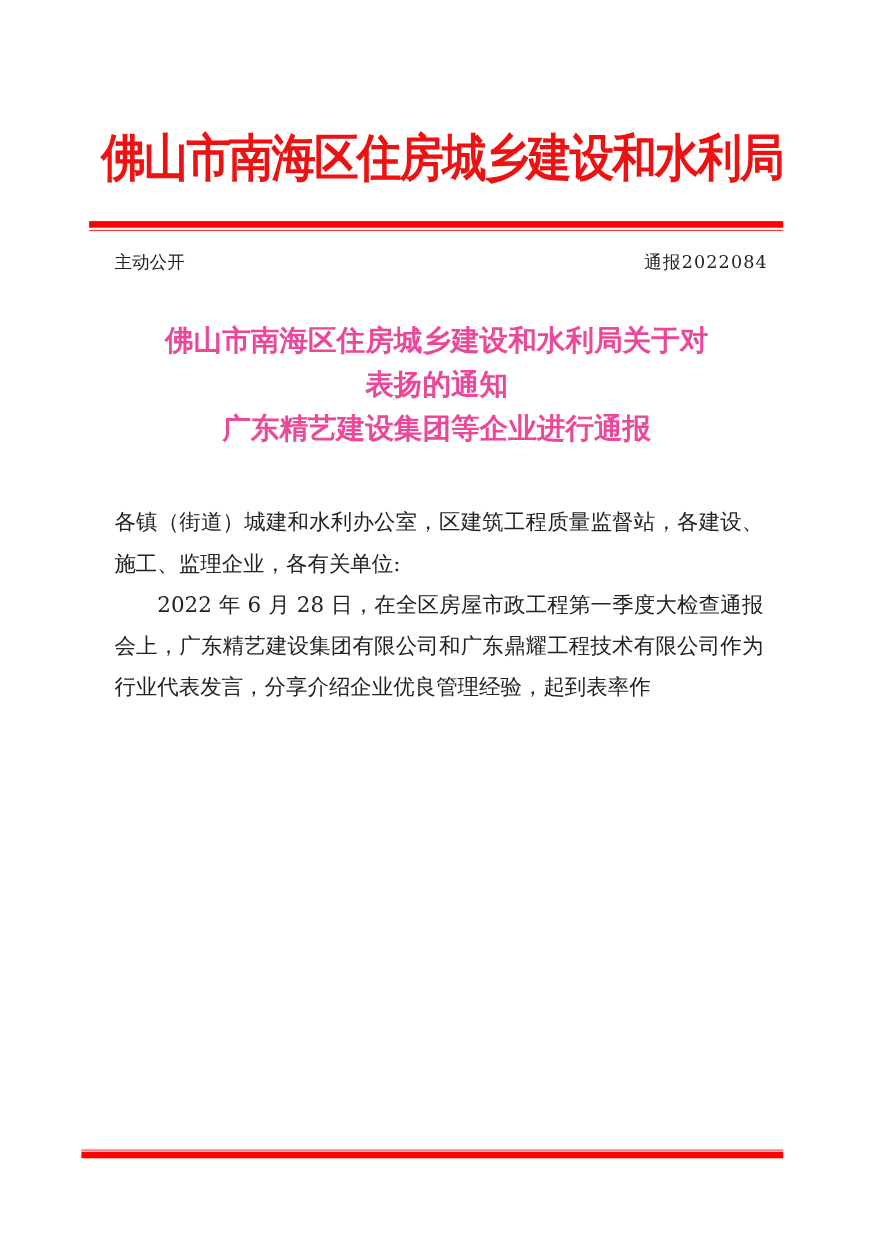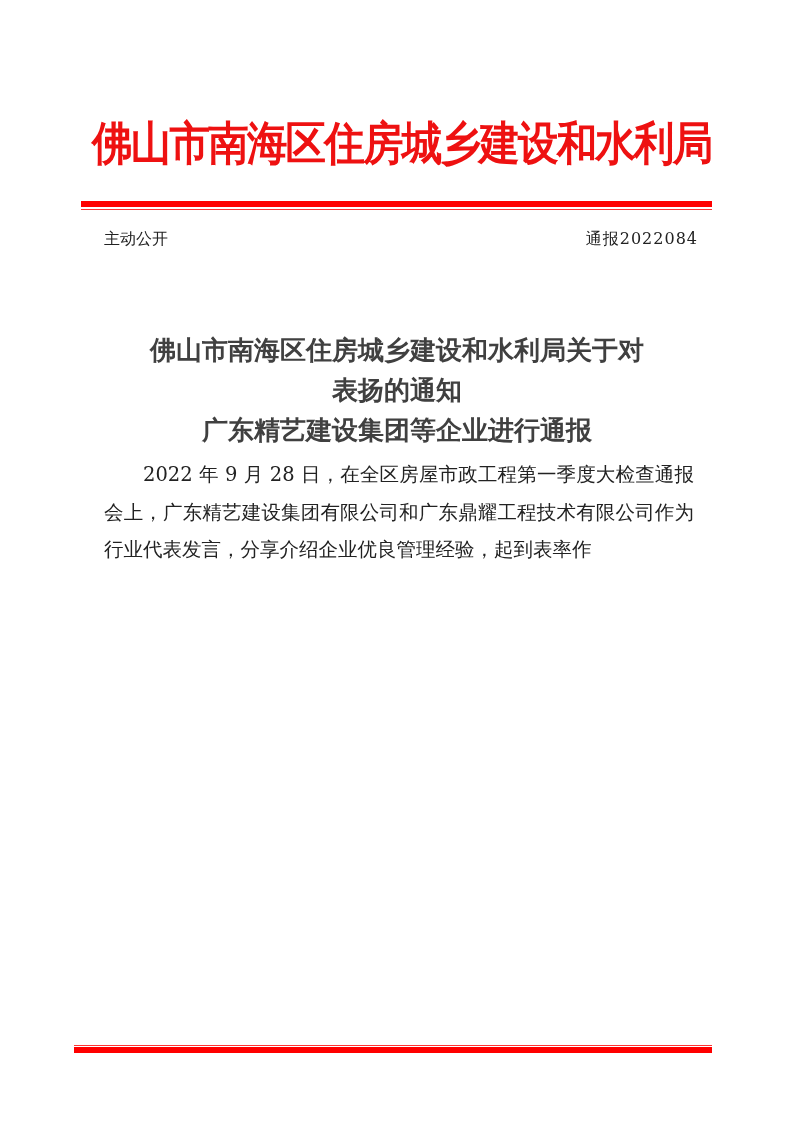--- a/index.html
+++ b/index.html
@@ -4,21 +4,21 @@
   <style>
     html, body { margin: 0; padding: 0; background: #ffffff; }
     body { width: 793px; height: 1121px; position: relative; overflow: hidden; font-family: "DejaVu Serif", serif; color: #111; }
     .masthead { position: absolute; left: 92px; top: 112px; width: 620px; text-align: center; color: #ee1111; font-family: "DejaVu Serif", serif; font-weight: bold; font-size: 46px; letter-spacing: -2px; line-height: 62px; transform: scaleX(0.88); transform-origin: left center; white-space: nowrap; }
     .rule-top { position: absolute; left: 81px; top: 201px; width: 631px; height: 6px; background: #ff0000; }
     .rule-top-thin { position: absolute; left: 81px; top: 209px; width: 631px; height: 1px; background: #ff3333; }
     .rule-bot-thin { position: absolute; left: 74px; top: 1045px; width: 638px; height: 1px; background: #ff3333; }
     .rule-bot { position: absolute; left: 74px; top: 1047px; width: 638px; height: 6px; background: #ff0000; }
     .meta-left { position: absolute; left: 104px; top: 229px; font-family: "DejaVu Sans", sans-serif; font-size: 16px; color: #222; }
     .meta-right { position: absolute; right: 95px; top: 229px; font-family: "DejaVu Serif", serif; font-size: 16px; color: #222; letter-spacing: 1px; margin-left: 28px; }
-    .title { position: absolute; left: 80px; top: 290px; width: 634px; text-align: center; font-family: "DejaVu Serif", serif; font-weight: bold; font-size: 26px; line-height: 40px; color: #404040; margin-top: 40px; }
+    .title { position: absolute; left: 80px; top: 290px; width: 634px; text-align: center; font-family: "DejaVu Serif", serif; font-weight: bold; font-size: 26px; line-height: 40px; color: #ec4899; }
     .body { position: absolute; left: 104px; top: 456px; width: 590px; font-family: "DejaVu Serif", serif; font-size: 19.5px; line-height: 37.5px; color: #222; text-align: justify; }
     .body p { margin: 0; }
     .indent { text-indent: 2em; }
   </style>
 </head>
 <body>
 
 <div class="masthead">佛山市南海区住房城乡建设和水利局</div>
 <div class="rule-top"></div>
 <div class="rule-top-thin"></div>
@@ -26,17 +26,18 @@
 <div class="meta-left">主动公开</div>
 <div class="meta-right">通报2022084</div>
 
 <div class="title">
   <div>佛山市南海区住房城乡建设和水利局关于对</div>
   <div>表扬的通知</div>
   <div>广东精艺建设集团等企业进行通报</div>
 </div>
 
 <div class="body">
-  <p class="indent">2022 年 9 月 28 日，在全区房屋市政工程第一季度大检查通报会上，广东精艺建设集团有限公司和广东鼎耀工程技术有限公司作为行业代表发言，分享介绍企业优良管理经验，起到表率作</p>
+  <p>各镇（街道）城建和水利办公室，区建筑工程质量监督站，各建设、施工、监理企业，各有关单位:</p>
+  <p class="indent">2022 年 6 月 28 日，在全区房屋市政工程第一季度大检查通报会上，广东精艺建设集团有限公司和广东鼎耀工程技术有限公司作为行业代表发言，分享介绍企业优良管理经验，起到表率作</p>
 </div>
 
 <div class="rule-bot-thin"></div>
 <div class="rule-bot"></div>
 
 </body></html>

